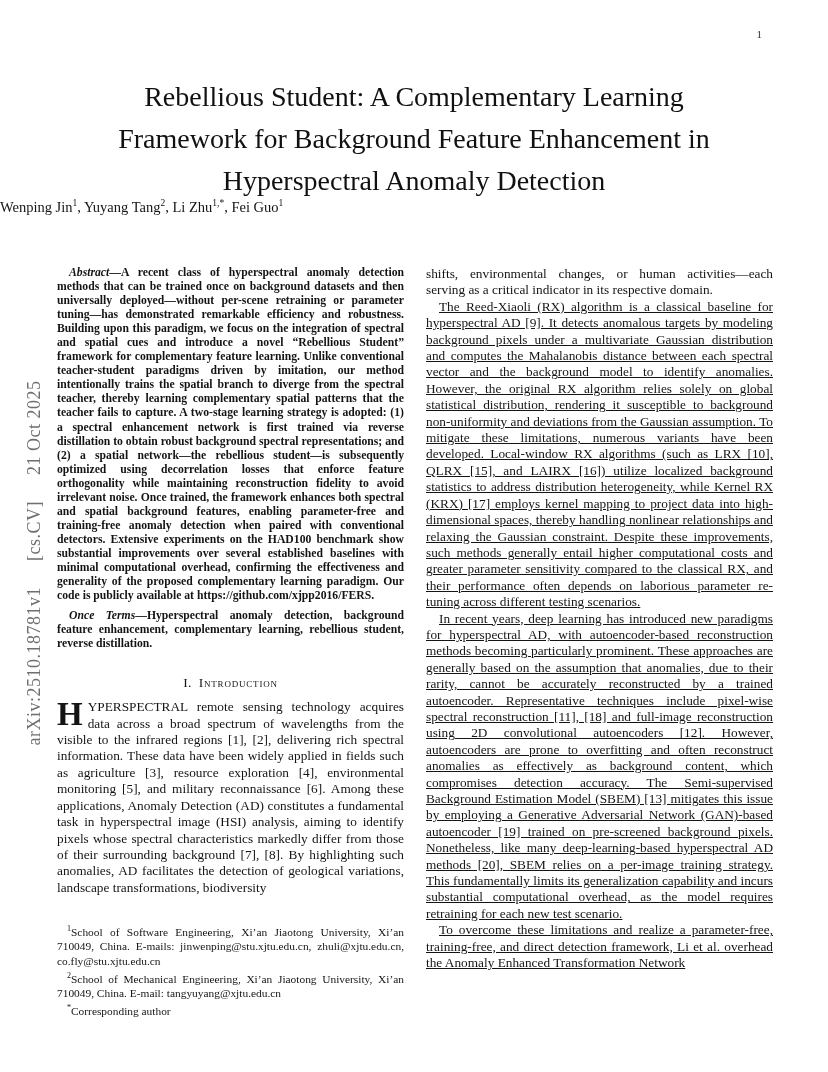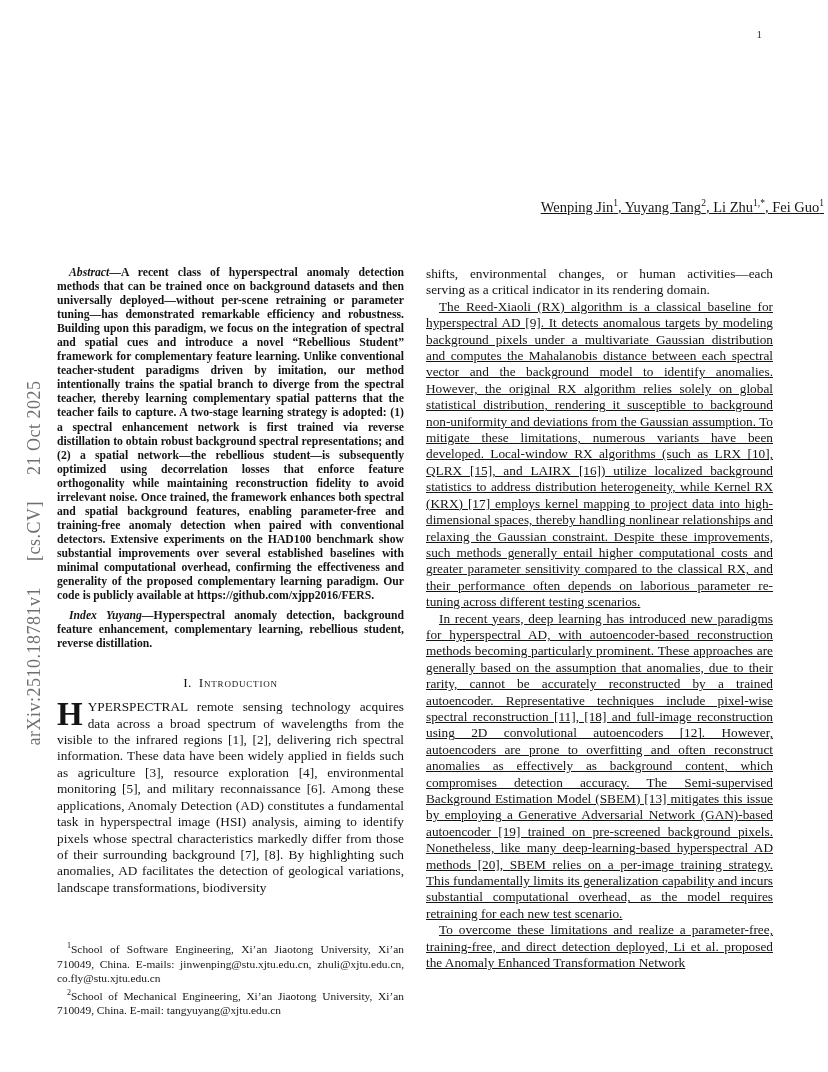--- a/index.html
+++ b/index.html
@@ -34,24 +34,23 @@
   .title-block {
     position: absolute; top: 76px; left: 0; right: 0;
     text-align: center;
   }
   .title-line {
     font-size: 28px;
     line-height: 42px;
     color: #111;
   }
   .authors {
-    position: absolute; top: 198px; left: 0; right: 4px;
-    text-align: right;
+    position: absolute; top: 198px; left: 0; right: 16px;
+    text-align: left;
     font-size: 14.5px;
-    text-decoration: underline;
   }
   .authors sup { font-size: 9.5px; }
 
   
   .columns {
     position: absolute; top: 266px; left: 57px;
     width: 716px; height: 752px;
     display: flex; gap: 22px;
   }
   .col { width: 347px; }
@@ -106,41 +105,47 @@
 <div class="page">
 
   <div class="page-number">1</div>
 
   <div class="watermark">
     <span>arXiv:2510.18781v1</span>
     <span>[cs.CV]</span>
     <span>21 Oct 2025</span>
   </div>
 
+  <div class="title-block">
+    <div class="title-line">Rebellious Student: A Complementary Learning</div>
+    <div class="title-line">Framework for Background Feature Enhancement in</div>
+    <div class="title-line">Hyperspectral Anomaly Detection</div>
+  </div>
 
   <div class="authors"><span>Wenping Jin</span><sup>1</sup><span>, Yuyang Tang</span><sup>2</sup><span>, Li Zhu</span><sup>1,*</sup><span>, Fei Guo</span><sup>1</sup></div>
 
   <div class="columns">
 
     <div class="col col-left">
       <p class="abstract"><span class="lead-label">Abstract</span><span>—A recent class of hyperspectral anomaly detection methods that can be trained once on background datasets and then universally deployed—without per-scene retraining or parameter tuning—has demonstrated remarkable efficiency and robustness. Building upon this paradigm, we focus on the integration of spectral and spatial cues and introduce a novel “Rebellious Student” framework for complementary feature learning. Unlike conventional teacher-student paradigms driven by imitation, our method intentionally trains the spatial branch to diverge from the spectral teacher, thereby learning complementary spatial patterns that the teacher fails to capture. A two-stage learning strategy is adopted: (1) a spectral enhancement network is first trained via reverse distillation to obtain robust background spectral representations; and (2) a spatial network—the rebellious student—is subsequently optimized using decorrelation losses that enforce feature orthogonality while maintaining reconstruction fidelity to avoid irrelevant noise. Once trained, the framework enhances both spectral and spatial background features, enabling parameter-free and training-free anomaly detection when paired with conventional detectors. Extensive experiments on the HAD100 benchmark show substantial improvements over several established baselines with minimal computational overhead, confirming the effectiveness and generality of the proposed complementary learning paradigm. Our code is publicly available at </span><a class="abs-link">https://github.com/xjpp2016/FERS</a><span>.</span></p>
 
-      <p class="index-terms"><span class="lead-label">Index Yuyang</span><span>—Hyperspectral anomaly detection, background feature enhancement, complementary learning, rebellious student, reverse distillation.</span></p>
+      <p class="index-terms"><span class="lead-label">Once Terms</span><span>—Hyperspectral anomaly detection, background feature enhancement, complementary learning, rebellious student, reverse distillation.</span></p>
 
       <div class="section-heading"><span>I.</span><span class="sc">Introduction</span></div>
 
       <p class="body-text intro-par"><span class="dropcap">H</span><span>YPERSPECTRAL remote sensing technology acquires data across a broad spectrum of wavelengths from the visible to the infrared regions [1], [2], delivering rich spectral information. These data have been widely applied in fields such as agriculture [3], resource exploration [4], environmental monitoring [5], and military reconnaissance [6]. Among these applications, Anomaly Detection (AD) constitutes a fundamental task in hyperspectral image (HSI) analysis, aiming to identify pixels whose spectral characteristics markedly differ from those of their surrounding background [7], [8]. By highlighting such anomalies, AD facilitates the detection of geological variations, landscape transformations, biodiversity</span></p>
 
       <div class="footnotes">
         <p class="footnote"><sup>1</sup><span>School of Software Engineering, Xi’an Jiaotong University, Xi’an 710049, China. E-mails: jinwenping@stu.xjtu.edu.cn, zhuli@xjtu.edu.cn, co.fly@stu.xjtu.edu.cn</span></p>
         <p class="footnote"><sup>2</sup><span>School of Mechanical Engineering, Xi’an Jiaotong University, Xi’an 710049, China. E-mail: tangyuyang@xjtu.edu.cn</span></p>
+        <p class="footnote"><sup>*</sup><span>Corresponding author</span></p>
       </div>
     </div>
 
     <div class="col col-right">
-      <p class="body-text">shifts, environmental changes, or human activities—each serving as a critical indicator in its rendering domain.</p>
+      <p class="body-text">shifts, environmental changes, or human activities—each serving as a critical indicator in its respective domain.</p>
       <p class="body-text indent">The Reed-Xiaoli (RX) algorithm is a classical baseline for hyperspectral AD [9]. It detects anomalous targets by modeling background pixels under a multivariate Gaussian distribution and computes the Mahalanobis distance between each spectral vector and the background model to identify anomalies. However, the original RX algorithm relies solely on global statistical distribution, rendering it susceptible to background non-uniformity and deviations from the Gaussian assumption. To mitigate these limitations, numerous variants have been developed. Local-window RX algorithms (such as LRX [10], QLRX [15], and LAIRX [16]) utilize localized background statistics to address distribution heterogeneity, while Kernel RX (KRX) [17] employs kernel mapping to project data into high-dimensional spaces, thereby handling nonlinear relationships and relaxing the Gaussian constraint. Despite these improvements, such methods generally entail higher computational costs and greater parameter sensitivity compared to the classical RX, and their performance often depends on laborious parameter re-tuning across different testing scenarios.</p>
       <p class="body-text indent">In recent years, deep learning has introduced new paradigms for hyperspectral AD, with autoencoder-based reconstruction methods becoming particularly prominent. These approaches are generally based on the assumption that anomalies, due to their rarity, cannot be accurately reconstructed by a trained autoencoder. Representative techniques include pixel-wise spectral reconstruction [11], [18] and full-image reconstruction using 2D convolutional autoencoders [12]. However, autoencoders are prone to overfitting and often reconstruct anomalies as effectively as background content, which compromises detection accuracy. The Semi-supervised Background Estimation Model (SBEM) [13] mitigates this issue by employing a Generative Adversarial Network (GAN)-based autoencoder [19] trained on pre-screened background pixels. Nonetheless, like many deep-learning-based hyperspectral AD methods [20], SBEM relies on a per-image training strategy. This fundamentally limits its generalization capability and incurs substantial computational overhead, as the model requires retraining for each new test scenario.</p>
-      <p class="body-text indent">To overcome these limitations and realize a parameter-free, training-free, and direct detection deployed, Li et al. proposed the Anomaly Enhanced Transformation Network</p>
+      <p class="body-text indent">To overcome these limitations and realize a parameter-free, training-free, and direct detection framework, Li et al. overhead the Anomaly Enhanced Transformation Network</p>
     </div>
 
   </div>
 </div>
 
 </body></html>

